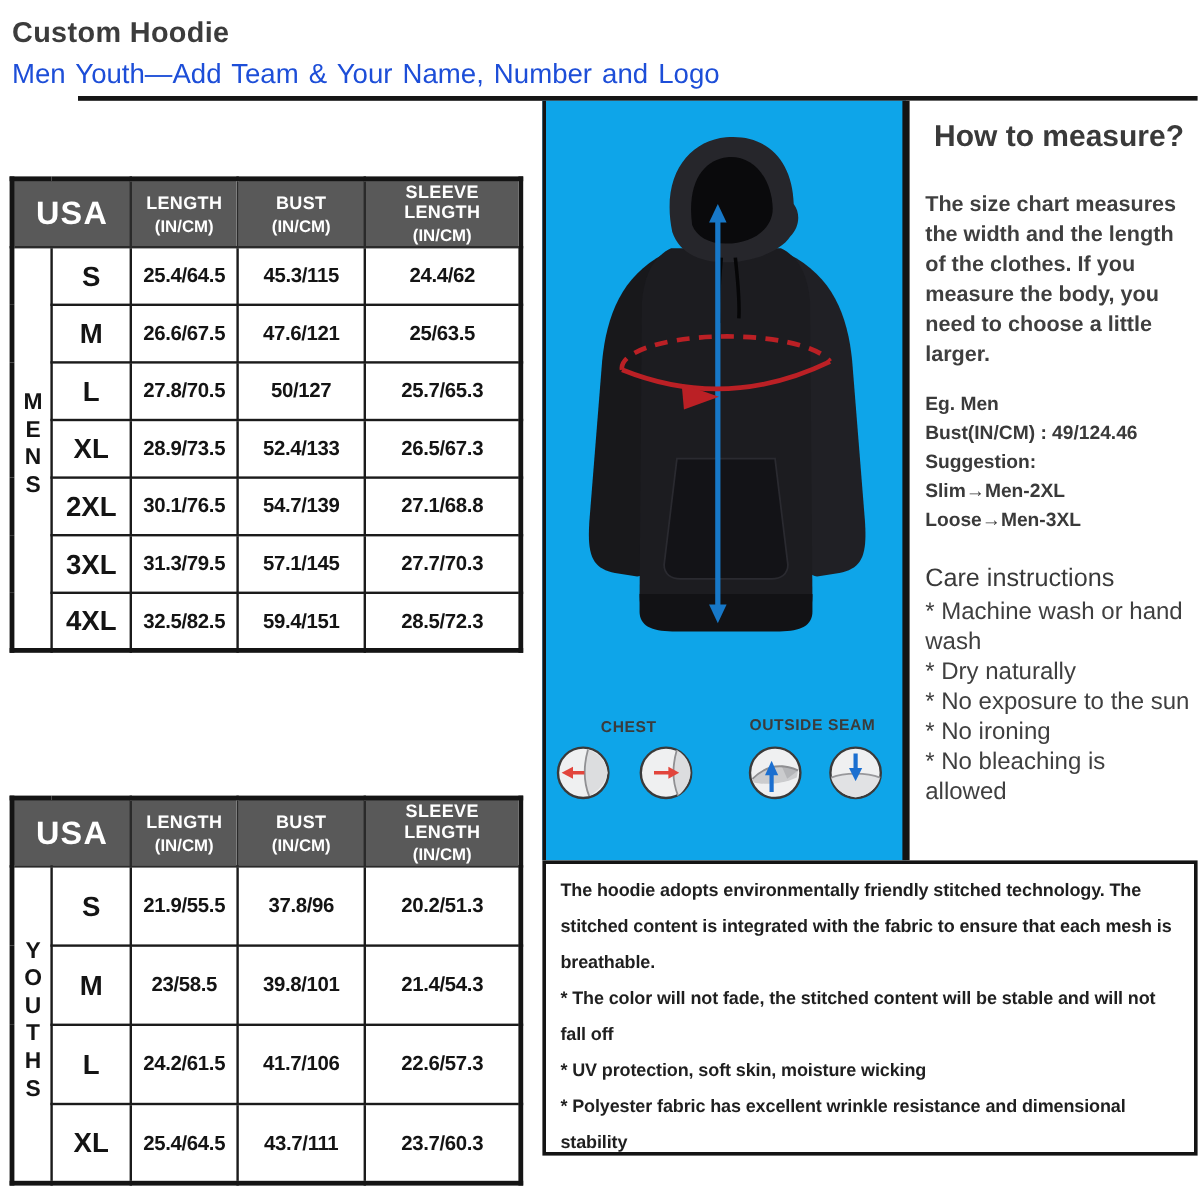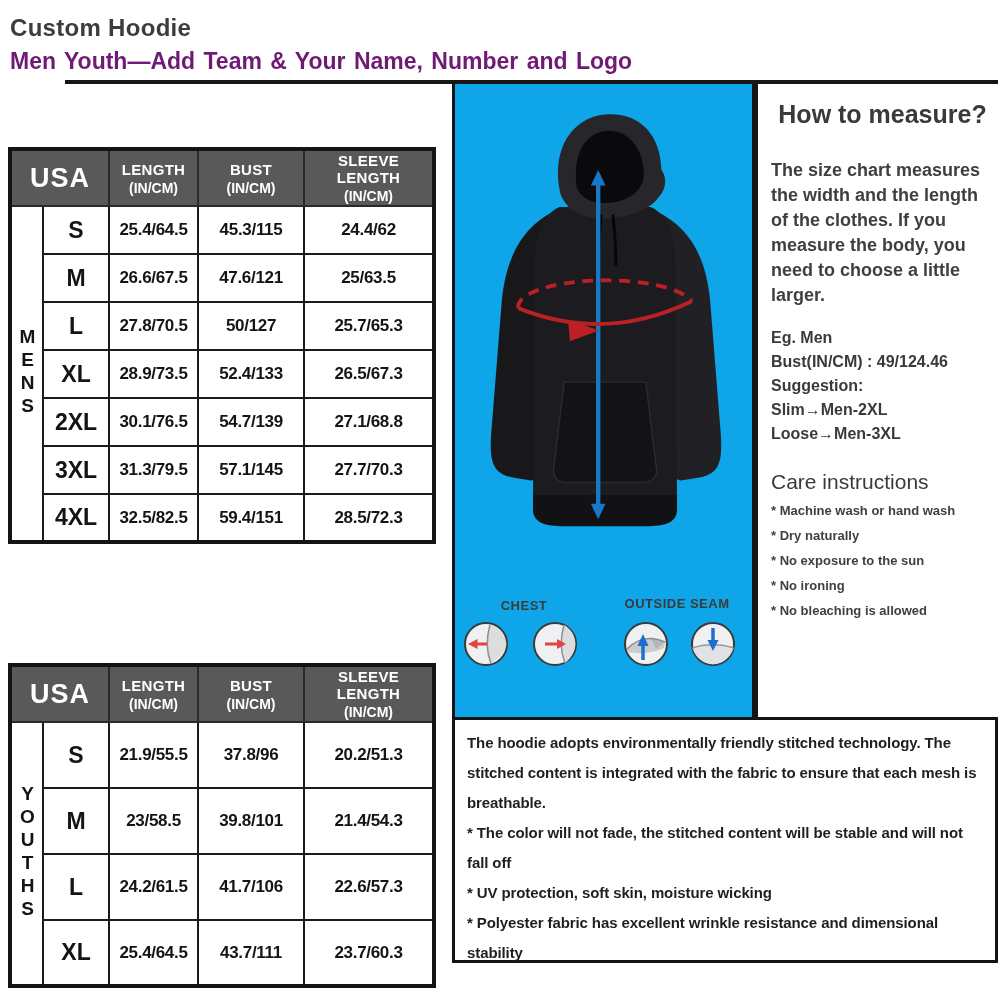--- a/index.html
+++ b/index.html
@@ -3,21 +3,21 @@
 <meta charset="utf-8">
 <style>
   * { margin:0; padding:0; box-sizing:border-box; }
   html,body { width:1000px; height:1000px; background:#ffffff;
     font-family:"Liberation Sans", sans-serif; color:#222; overflow:hidden; }
   .stage { position:relative; width:1000px; height:1000px; background:#fff; }
 
   
   .hdr { position:absolute; left:10px; top:2px; }
   .hdr .title { font-size:24px; font-weight:700; color:#3c3c3c; letter-spacing:.3px;margin-top:12px; }
-  .hdr .subtitle { font-size:23px; font-weight:700; color:#701a75; margin-top:6px; word-spacing:2px; }
+  .hdr .subtitle { font-size:23px; font-weight:400; color:#1d4ed8; margin-top:6px; word-spacing:2px; }
   .top-rule { position:absolute; left:65px; top:80px; width:933px; height:4px; background:#161616; }
 
   
   table.size-table { position:absolute; border-collapse:collapse; table-layout:fixed;
     border:4px solid #141414; background:#fff; }
   .size-table th, .size-table td { border:2px solid #1b1b1b; text-align:center; vertical-align:middle;
     font-weight:700; color:#141414; overflow:hidden; }
   .size-table thead th { color:#ffffff; border-color:#2a2a2a; }
   .th-usa { font-size:27px; letter-spacing:1px; }
   .th-main { font-size:15px; letter-spacing:.3px; }
@@ -45,21 +45,21 @@
   .mini-icon { position:absolute; width:46px; height:46px; top:537px; }
   .mi-1 { left:8px; } .mi-2 { left:77px; } .mi-3 { left:168px; } .mi-4 { left:235px; }
 
   
   .measure-panel { position:absolute; left:755px; top:84px; width:245px; height:633px;
     border-left:3px solid #141414; background:#fff; padding:12px 6px 0 13px; color:#3f3f3f; }
   .mp-heading { font-size:25px; font-weight:700; color:#3a3a3a; text-align:center; margin-top:4px; }
   .mp-para { font-size:18px; font-weight:700; line-height:25px; margin-top:29px; }
   .mp-eg { margin-top:18px; font-size:16px; font-weight:700; line-height:24px; color:#3a3a3a; }
   .mp-care-h { margin-top:24px; font-size:21px; font-weight:400; color:#3a3a3a; }
-  .mp-care { font-size:13px; font-weight:700; line-height:25px; margin-top:4px; }
+  .mp-care { font-size:20px; font-weight:400; line-height:25px; margin-top:4px; }
 
   
   .desc-box { position:absolute; left:452px; top:717px; width:546px; height:246px;
     border:3px solid #141414; background:#fff; padding:8px 10px 0 12px; color:#1f1f1f; }
   .desc-line { font-size:15px; font-weight:700; line-height:30px; letter-spacing:-0.1px; }
 </style>
 </head>
 <body>
 
 <div class="stage">

